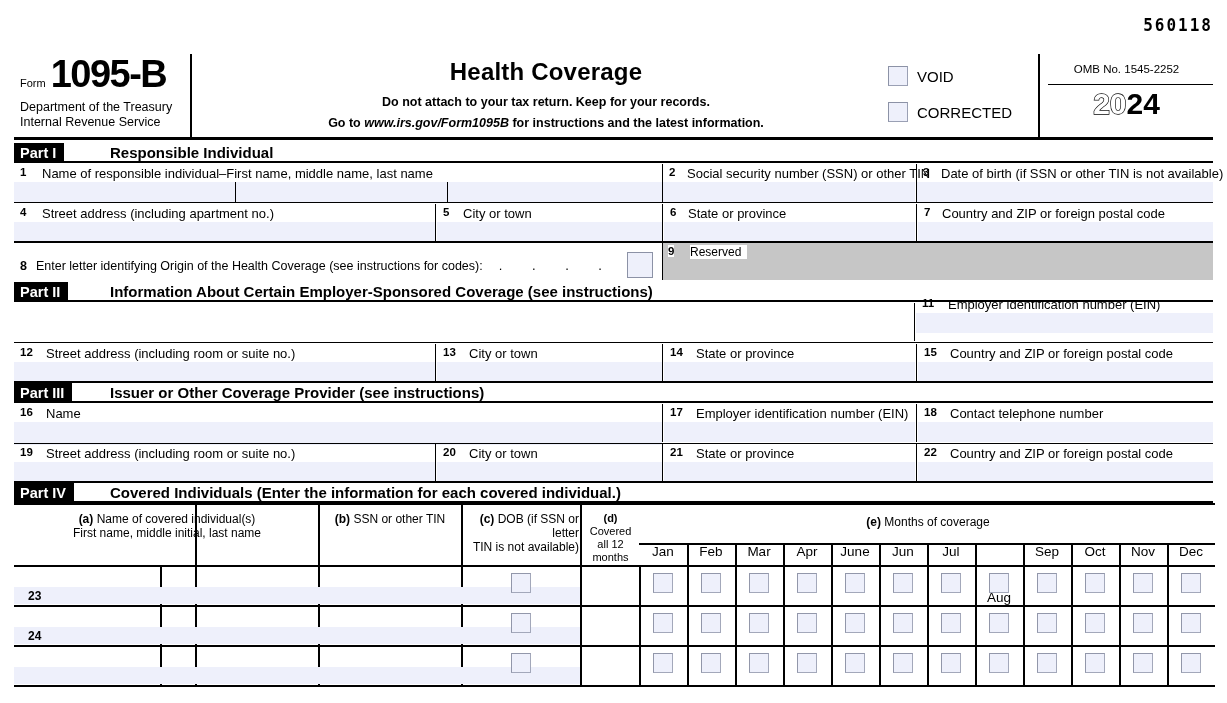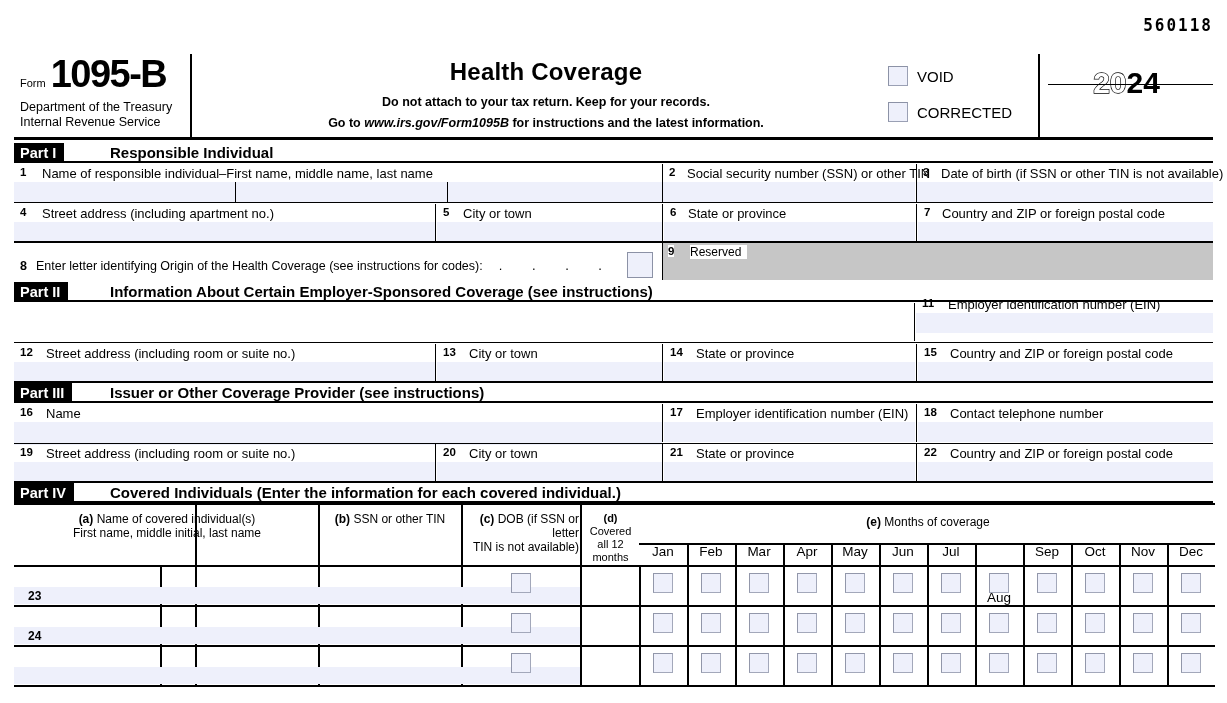--- a/index.html
+++ b/index.html
@@ -151,20 +151,21 @@
           <span class="vlbl">VOID</span>
         </div>
         <div class="vrow" id="corrected-row">
           <span class="cb"></span>
           <span class="vlbl">CORRECTED</span>
         </div>
       </div>
 
       <div id="ombdiv"></div>
       <div id="ombblock">
+        <div id="omb">OMB No. 1545-2252</div>
         <div id="omb-rule"></div>
         <div id="yearwrap"><span id="yr-hollow">20</span><span id="yr-solid">24</span></div>
       </div>
 
       <div id="hdr-rule-bottom"></div>
     </div>
   </div>
 
   <div class="partbar" style="top:143px;">
     <span class="tag">Part I</span>
@@ -347,21 +348,21 @@
     </div>
     <div class="colhdr" style="left:627px; top:12px; width:574px;">
       <div><b>(e)</b><span> Months of coverage</span></div>
     </div>
 
     <div id="monthrow">
         <div class="monthlbl" style="left: 625px; top: 41px; width: 48px;">Jan</div>
         <div class="monthlbl" style="left: 673px; top: 41px; width: 48px;">Feb</div>
         <div class="monthlbl" style="left: 721px; top: 41px; width: 48px;">Mar</div>
         <div class="monthlbl" style="left: 769px; top: 41px; width: 48px;">Apr</div>
-        <div class="monthlbl" style="left: 817px; top: 41px; width: 48px;">May</div>
+        <div class="monthlbl" style="left: 817px; top: 41px; width: 48px;">June</div>
         <div class="monthlbl" style="left: 865px; top: 41px; width: 48px;">Jun</div>
         <div class="monthlbl" style="left: 913px; top: 41px; width: 48px;">Jul</div>
         <div class="monthlbl" style="left: 961px; top: 41px; width: 48px; margin-top: 46px;">Aug</div>
         <div class="monthlbl" style="left: 1009px; top: 41px; width: 48px;">Sep</div>
         <div class="monthlbl" style="left: 1057px; top: 41px; width: 48px;">Oct</div>
         <div class="monthlbl" style="left: 1105px; top: 41px; width: 48px;">Nov</div>
         <div class="monthlbl" style="left: 1153px; top: 41px; width: 48px;">Dec</div>
       </div>
     <div id="gridlines">
         <div class="gl hgl" style="left:0;top:0px;width:1201px;"></div>

